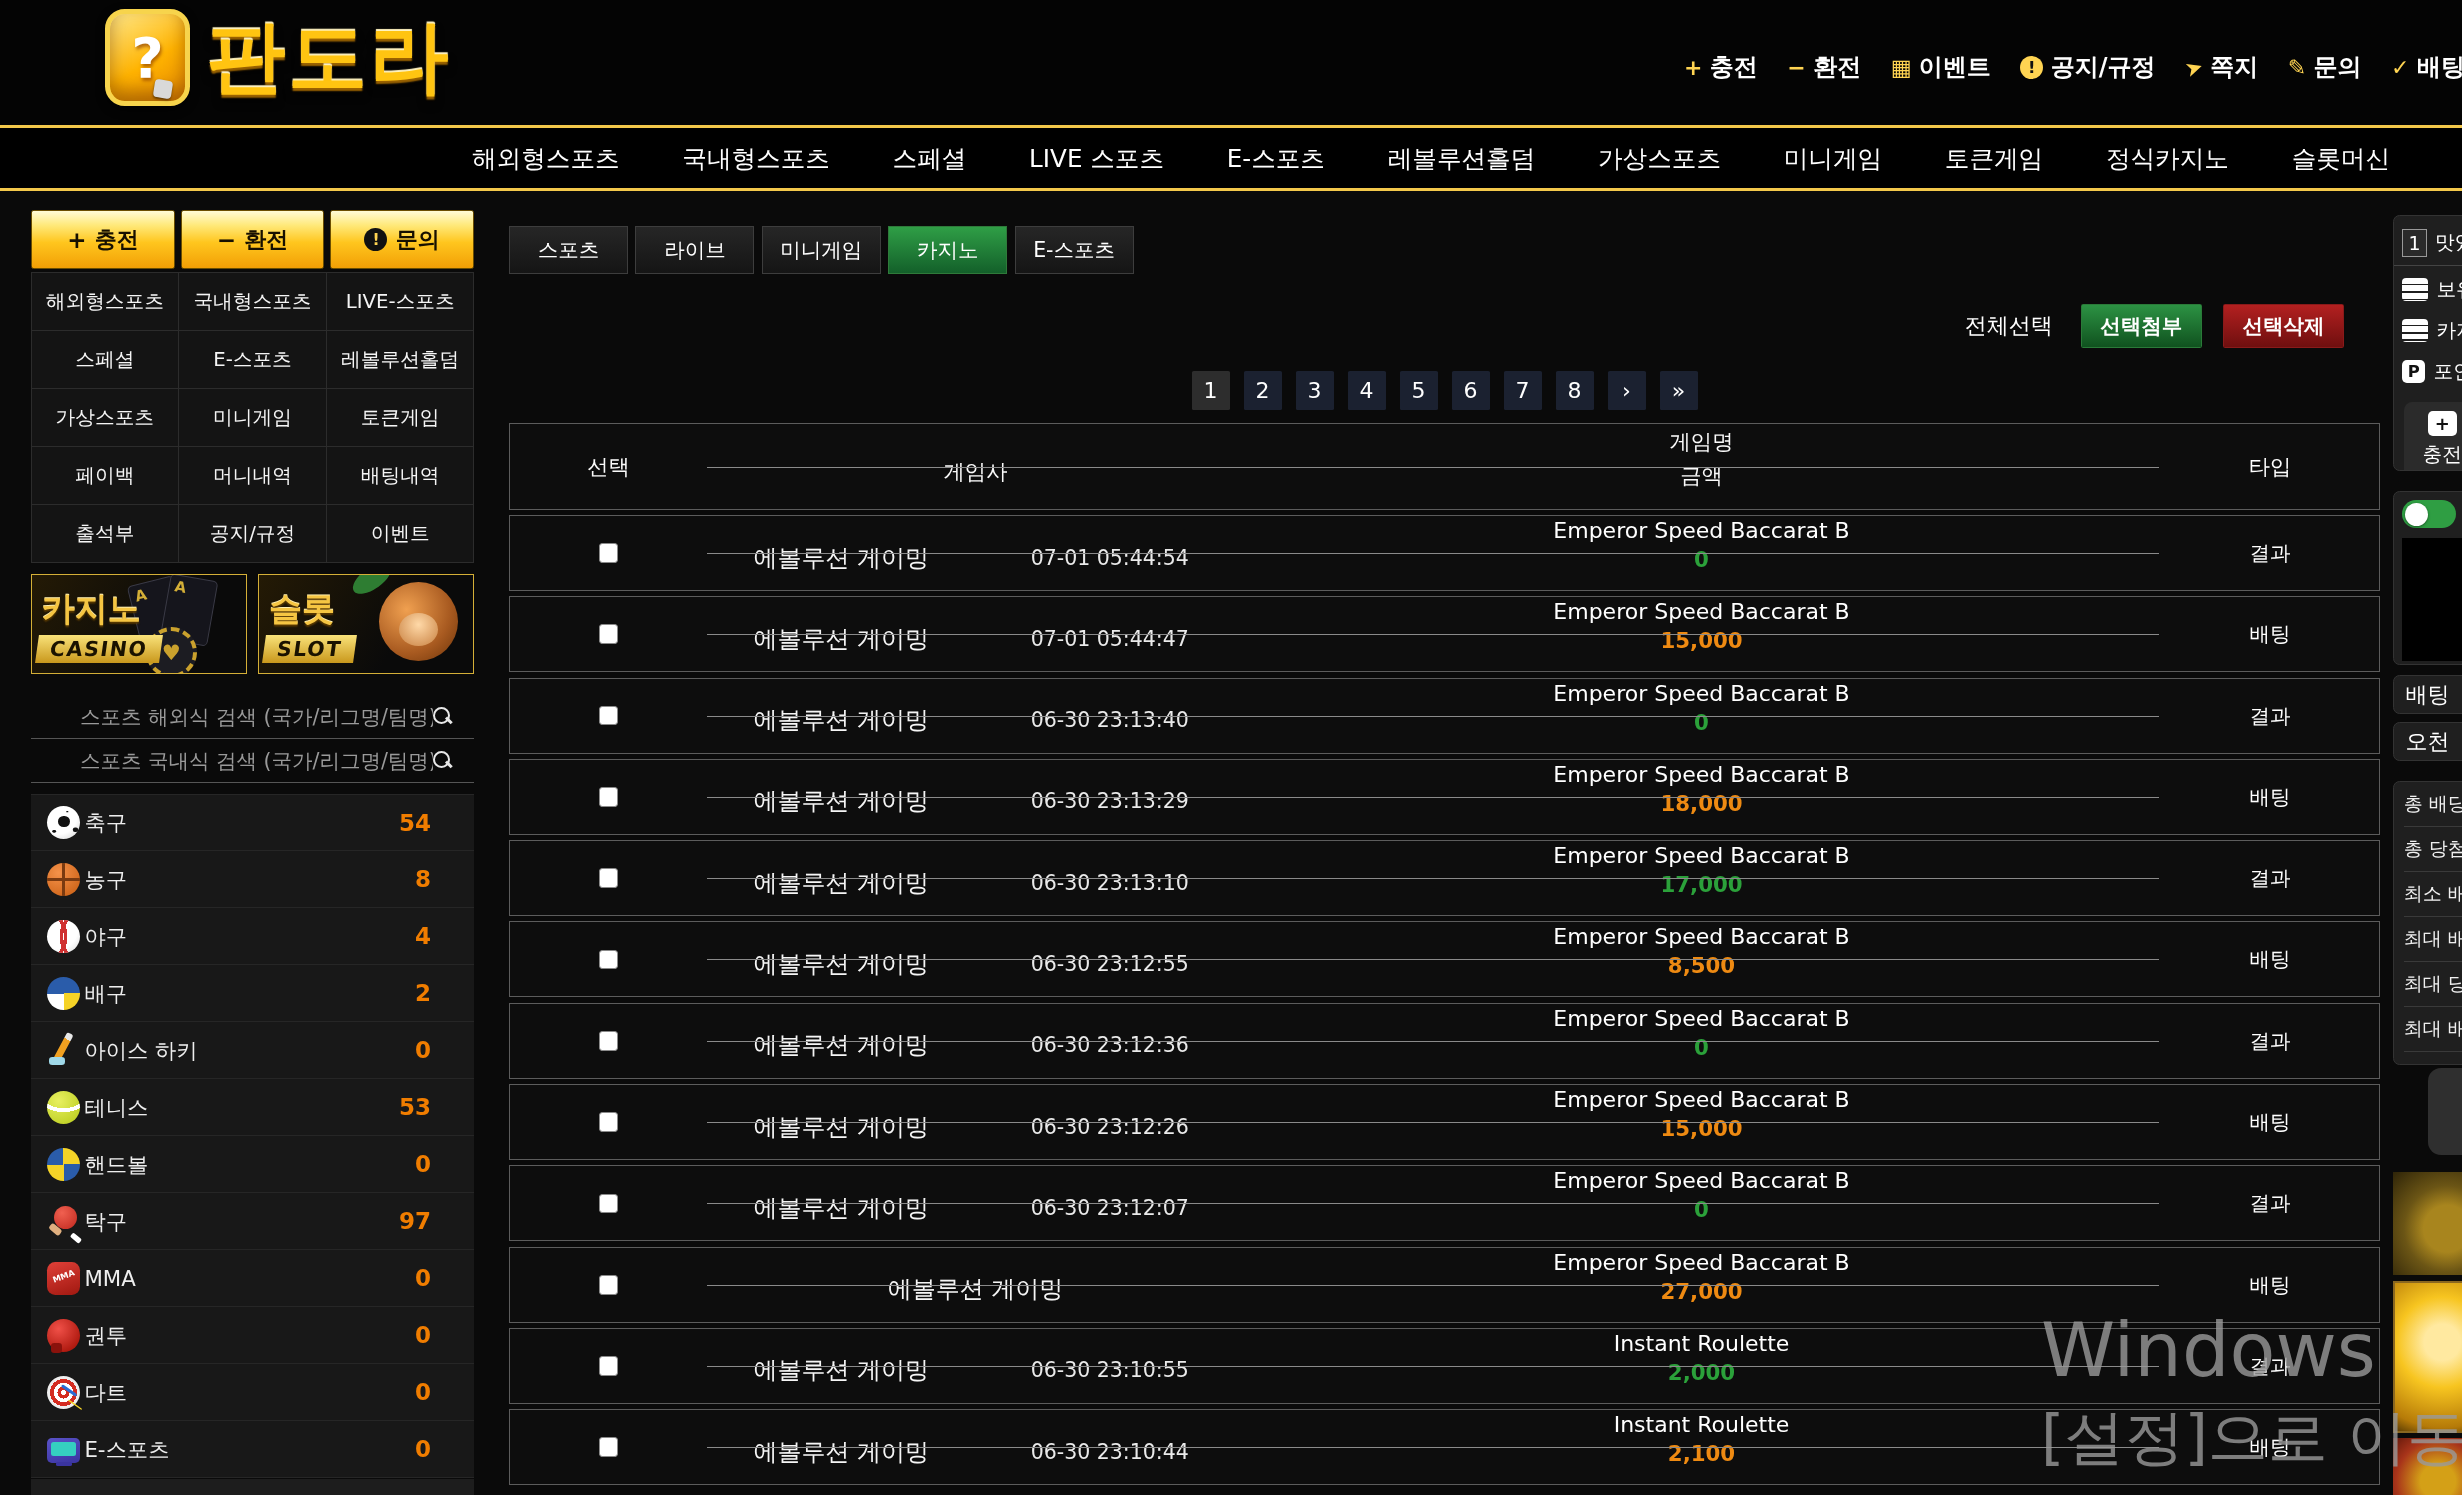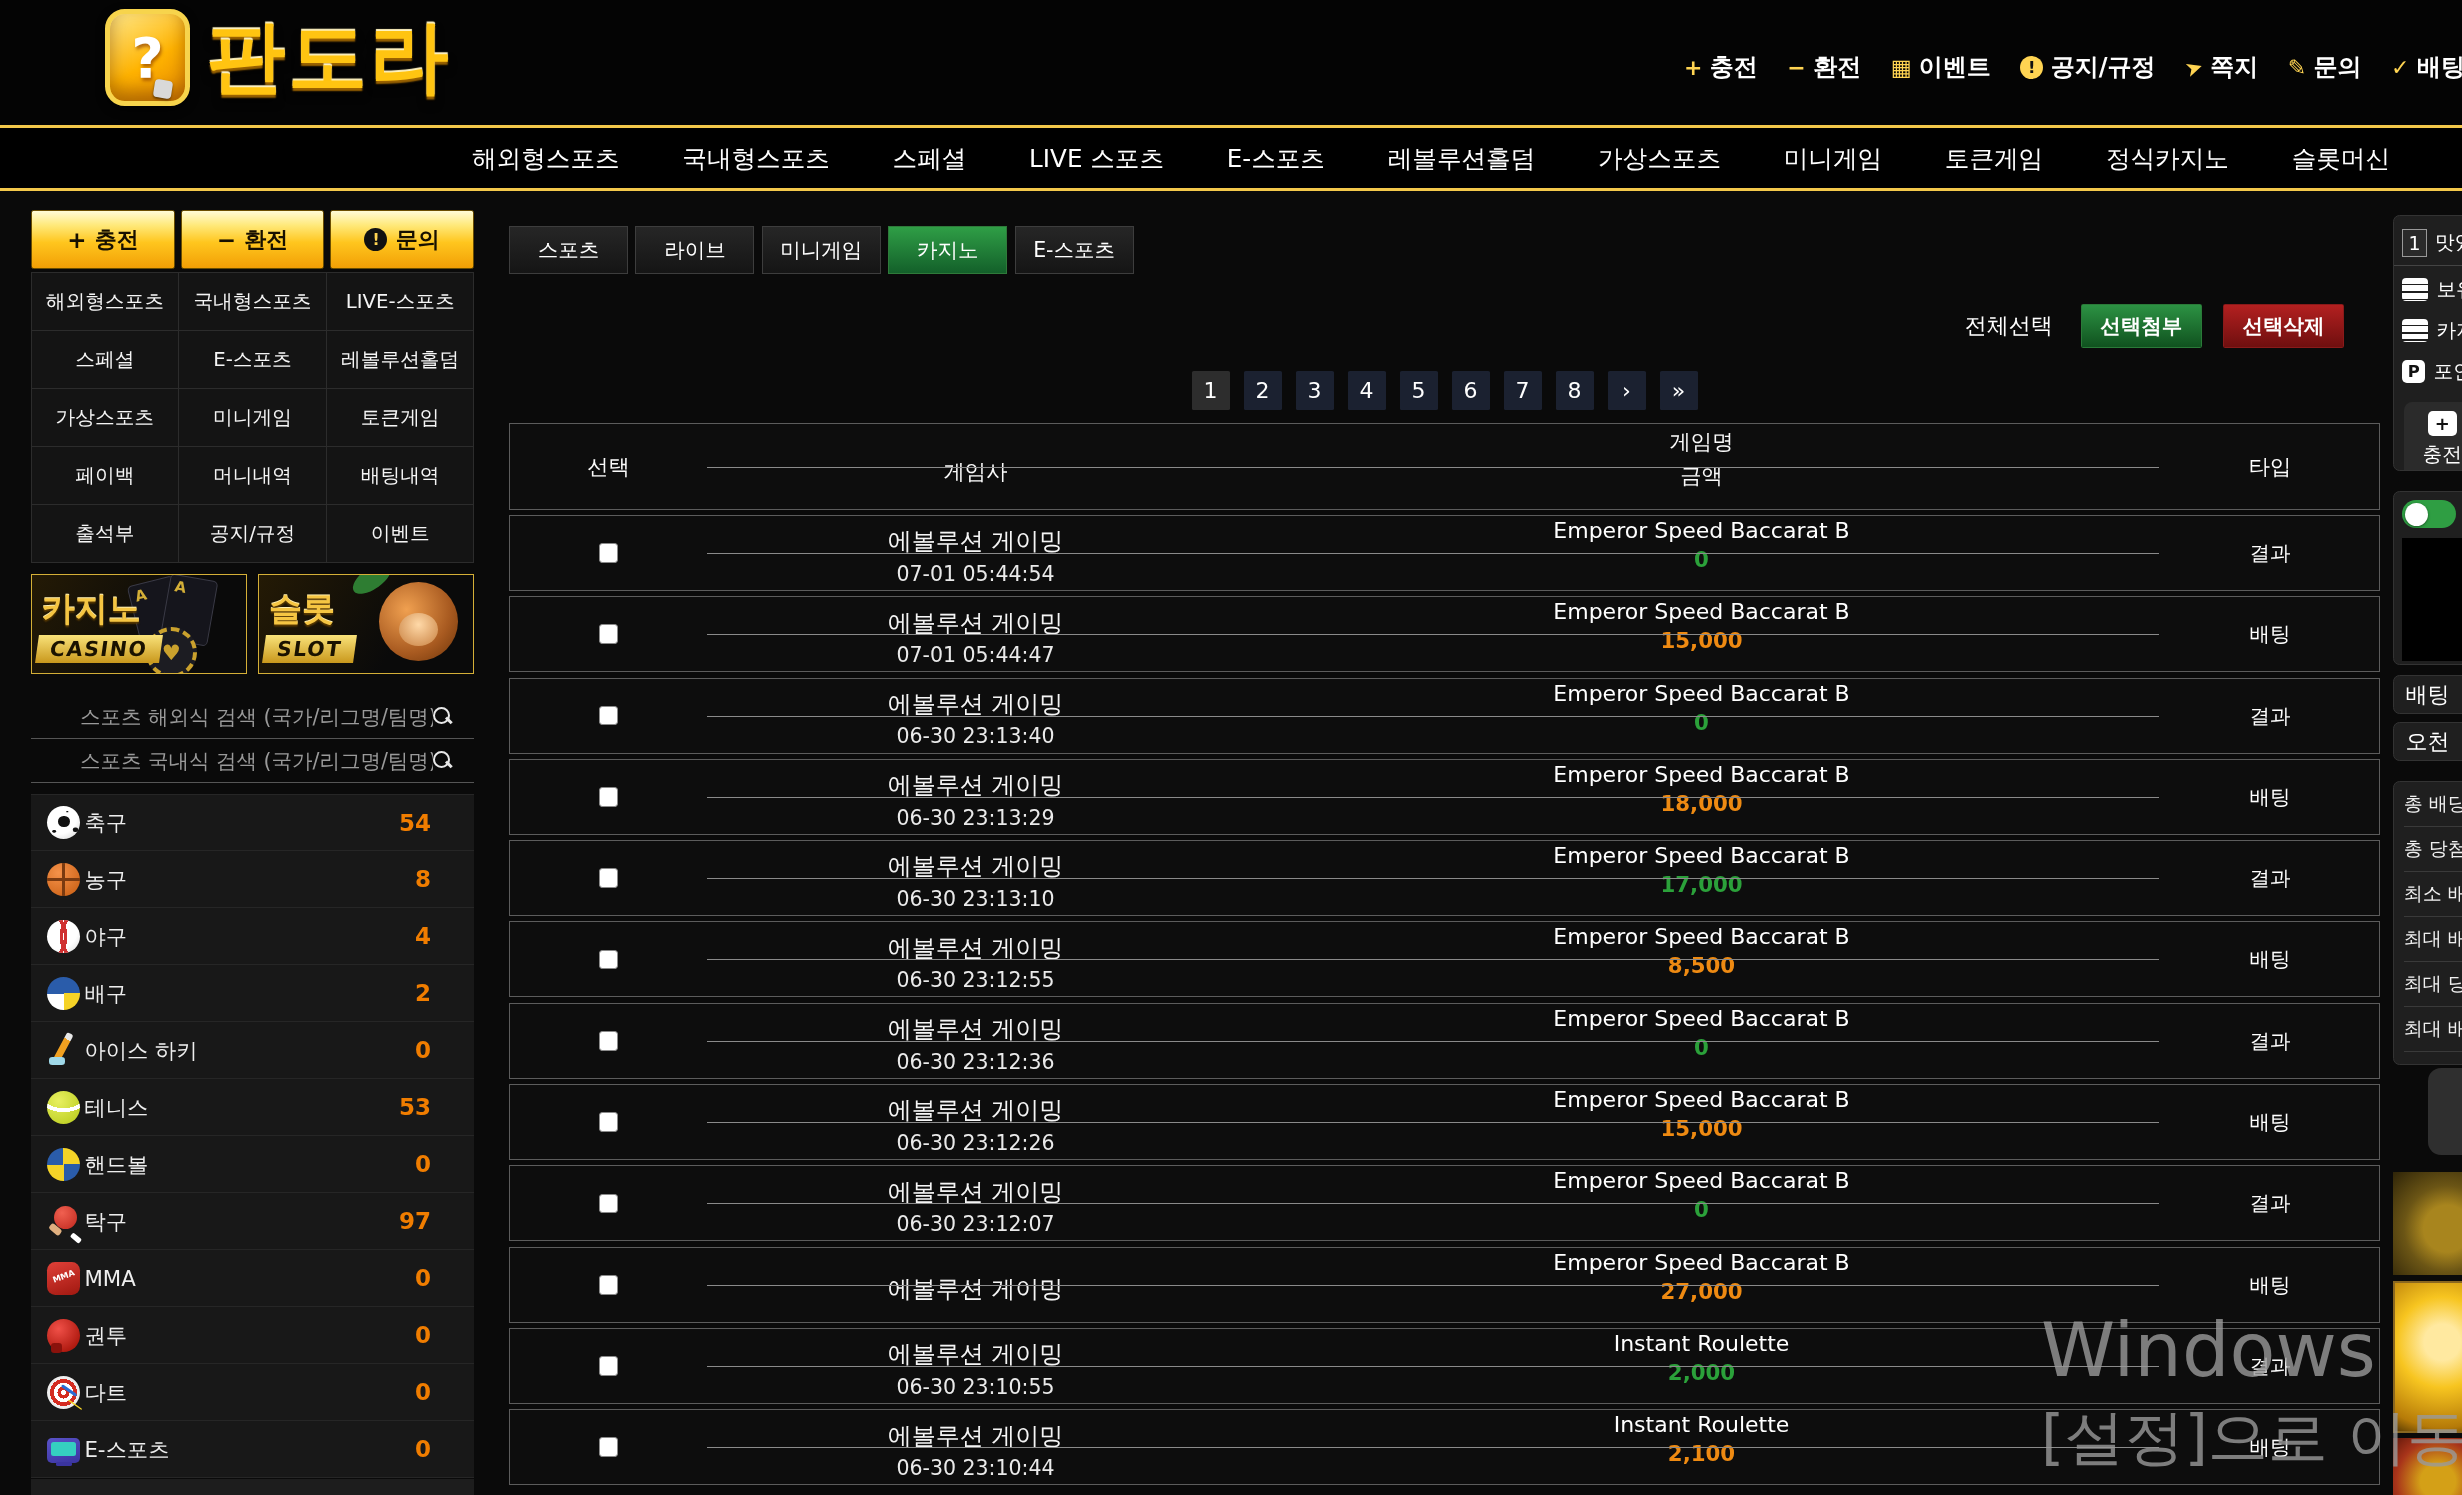--- a/index.html
+++ b/index.html
@@ -154,21 +154,21 @@
     min-width:38px; height:39px; padding:0 6.6px; display:flex; align-items:center; justify-content:center; cursor:pointer;
     background:#1b2130; color:#fff; font-size:22px; border-radius:1.6px;
   }
   .page-btn.active { background:#2d2d2d; }
 
   .thead, .trow { position:relative; width:1871px; background:#0d0d0d; border:0.8px solid #5c5c5c; }
   .thead { position:absolute; left:0; top:226px; height:87px; }
   .tbody { position:absolute; left:0; top:318px; width:1871px; display:flex; flex-direction:column; gap:5.3px; }
   .trow { height:76px; }
   .col-sel { position:absolute; left:0; top:0; bottom:0; width:197px; display:flex; align-items:center; justify-content:center; }
-  .col-a { position:absolute; left:197px; top:9px; bottom:0; width:537px; display:flex; flex-direction:column; }
+  .col-a { position:absolute; left:197px; top:9px; bottom:0; width:537px; display:flex; flex-direction:row; }
   .col-b { position:absolute; left:734px; top:0; bottom:16px; width:915px; display:flex; flex-direction:column; }
   .col-t { position:absolute; left:1649px; top:0; bottom:0; width:222px; display:flex; align-items:center; justify-content:center; font-size:20.5px; color:#fff; }
   .half { flex:1; display:flex; align-items:center; justify-content:center; }
   .mid-divider { position:absolute; left:197px; width:1452px; top:50%; border-top:0.8px solid #8a8a8a; }
   .thead .half { font-size:21.3px; color:#fafafa; }
   .cell-company { font-size:24px; color:#f5f5f5; }
   .cell-time { font-size:20.5px; color:#eaeaea; }
   .cell-game { font-size:22px; color:#ffffff; }
   .cell-amt { font-size:21.3px; font-weight:600; }
   .amt-green { color:#2ba13a; }

